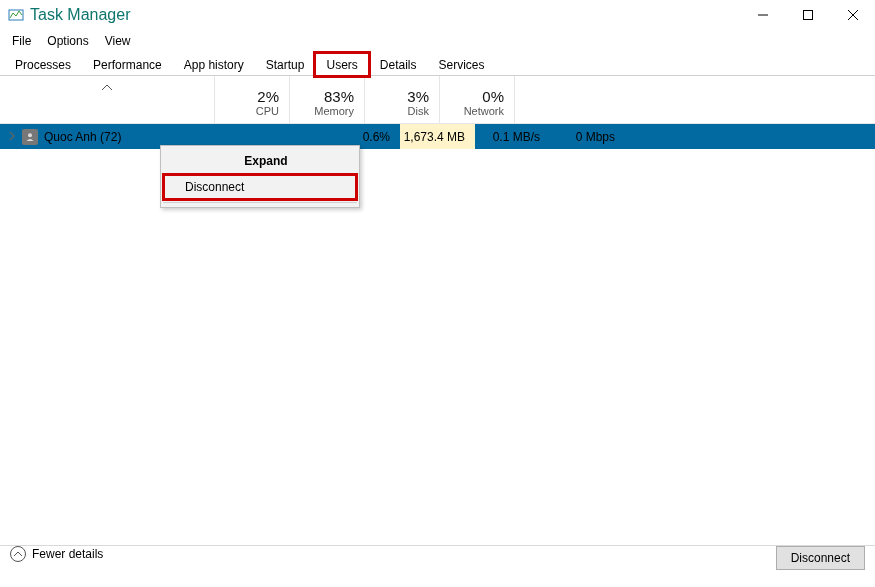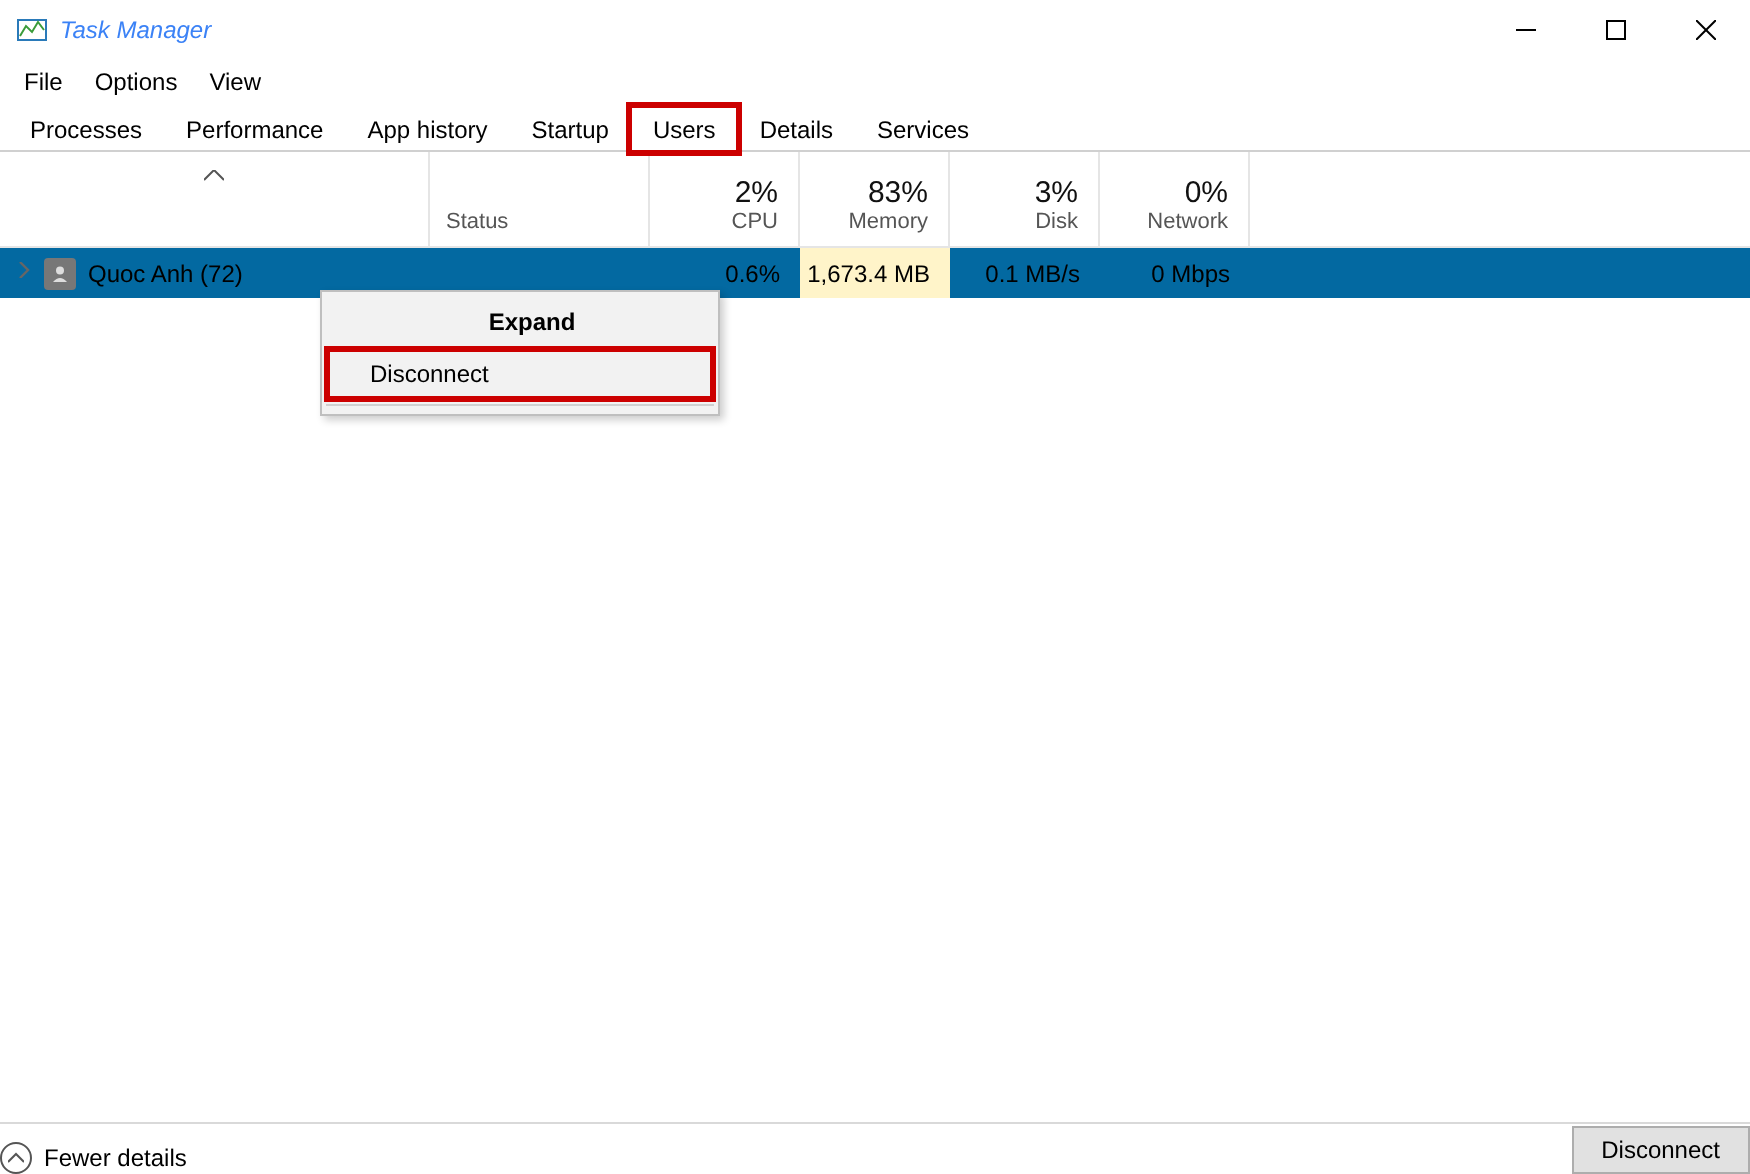--- a/index.html
+++ b/index.html
@@ -1,20 +1,20 @@
 <!DOCTYPE html>
 <html><head>
 <meta charset="utf-8">
 <style>
 * { margin: 0; padding: 0; box-sizing: border-box; font-family: "Segoe UI", Tahoma, sans-serif; font-size: 12px; }
 body { background: #fff; width: 875px; height: 587px; position: relative; overflow: hidden; color: #000; }
 
 .titlebar { height: 30px; display: flex; align-items: center; padding: 0 0 0 8px; }
 .titlebar .app-icon { width: 16px; height: 16px; margin-right: 6px; }
-.titlebar .title { flex: 1; font-size: 12px; color: #3b82f6; font-style: italic; }
+.titlebar .title { flex: 1; font-size: 16px; color: #0f766e; }
 .win-controls { display: flex; height: 100%; }
 .win-btn { width: 45px; display: flex; align-items: center; justify-content: center; cursor: pointer; }
 .win-btn svg { width: 10px; height: 10px; }
 
 .menubar { height: 22px; display: flex; align-items: center; padding: 0 4px; }
 .menu-item { padding: 2px 8px; cursor: pointer; }
 
 .tabs { height: 24px; display: flex; align-items: flex-end; border-bottom: 1px solid #d0d0d0; padding: 0 4px; }
 .tab { padding: 4px 10px 3px 10px; border: 1px solid transparent; cursor: pointer; font-size: 12px; position: relative; top: 1px; text-align: center; }
 .tab.active { border: 1px solid #d0d0d0; border-bottom: 1px solid #fff; background: #fff; }
@@ -37,21 +37,21 @@
 
 .expand-caret { color: #666; font-size: 10px; }
 .user-badge { width: 16px; height: 16px; background: #777; display: flex; align-items: center; justify-content: center; border-radius: 2px; }
 
 .context-menu { position: absolute; left: 160px; top: 145px; width: 200px; background: #f2f2f2; border: 1px solid #bfbfbf; box-shadow: 2px 2px 4px rgba(0,0,0,0.2); padding: 2px; }
 .cm-item { padding: 6px 10px 6px 22px; cursor: pointer; font-size: 12px; }
 .cm-item.bold { font-weight: 700; text-align: center; }
 .cm-item.hl { outline: 3px solid #c00; outline-offset: -2px; }
 .cm-sep { height: 1px; background: #d0d0d0; margin: 2px 0; }
 
-.footer { position: absolute; bottom: 0; left: 0; right: 0; height: 26px; border-top: 1px solid #d9d9d9; display: flex; align-items: flex-end; padding: 0 0; }
+.footer { position: absolute; bottom: 0; left: 0; right: 0; height: 42px; border-top: 1px solid #d9d9d9; display: flex; align-items: flex-start; padding: 0 10px; }
 .fewer { display: flex; align-items: center; gap: 6px; cursor: pointer; }
 .fewer .circ { width: 16px; height: 16px; border: 1px solid #555; border-radius: 50%; display: flex; align-items: center; justify-content: center; }
 .spacer { flex: 1; }
 .disc-btn { padding: 4px 14px; background: #e1e1e1; border: 1px solid #adadad; cursor: pointer; font-size: 12px; }
 </style>
 </head>
 <body>
 
 <div class="titlebar">
   <span class="app-icon">
@@ -97,23 +97,20 @@
   <div class="tab">Services</div>
 </div>
 
 <div class="grid-header">
   <div class="col-user">
     <span class="sort-chevron">
       <svg width="10" height="6" viewBox="0 0 10 6">
           <polyline points="0,5 5,0 10,5" fill="none" stroke="#555" stroke-width="1"></polyline>
         </svg>
     </span>
-  </div>
-  <div class="col-status">
-    <span class="col-label">Status</span>
   </div>
   <div class="col-metric">
     <span class="pct">2%</span>
     <span class="lbl">CPU</span>
   </div>
   <div class="col-metric">
     <span class="pct">83%</span>
     <span class="lbl">Memory</span>
   </div>
   <div class="col-metric">

